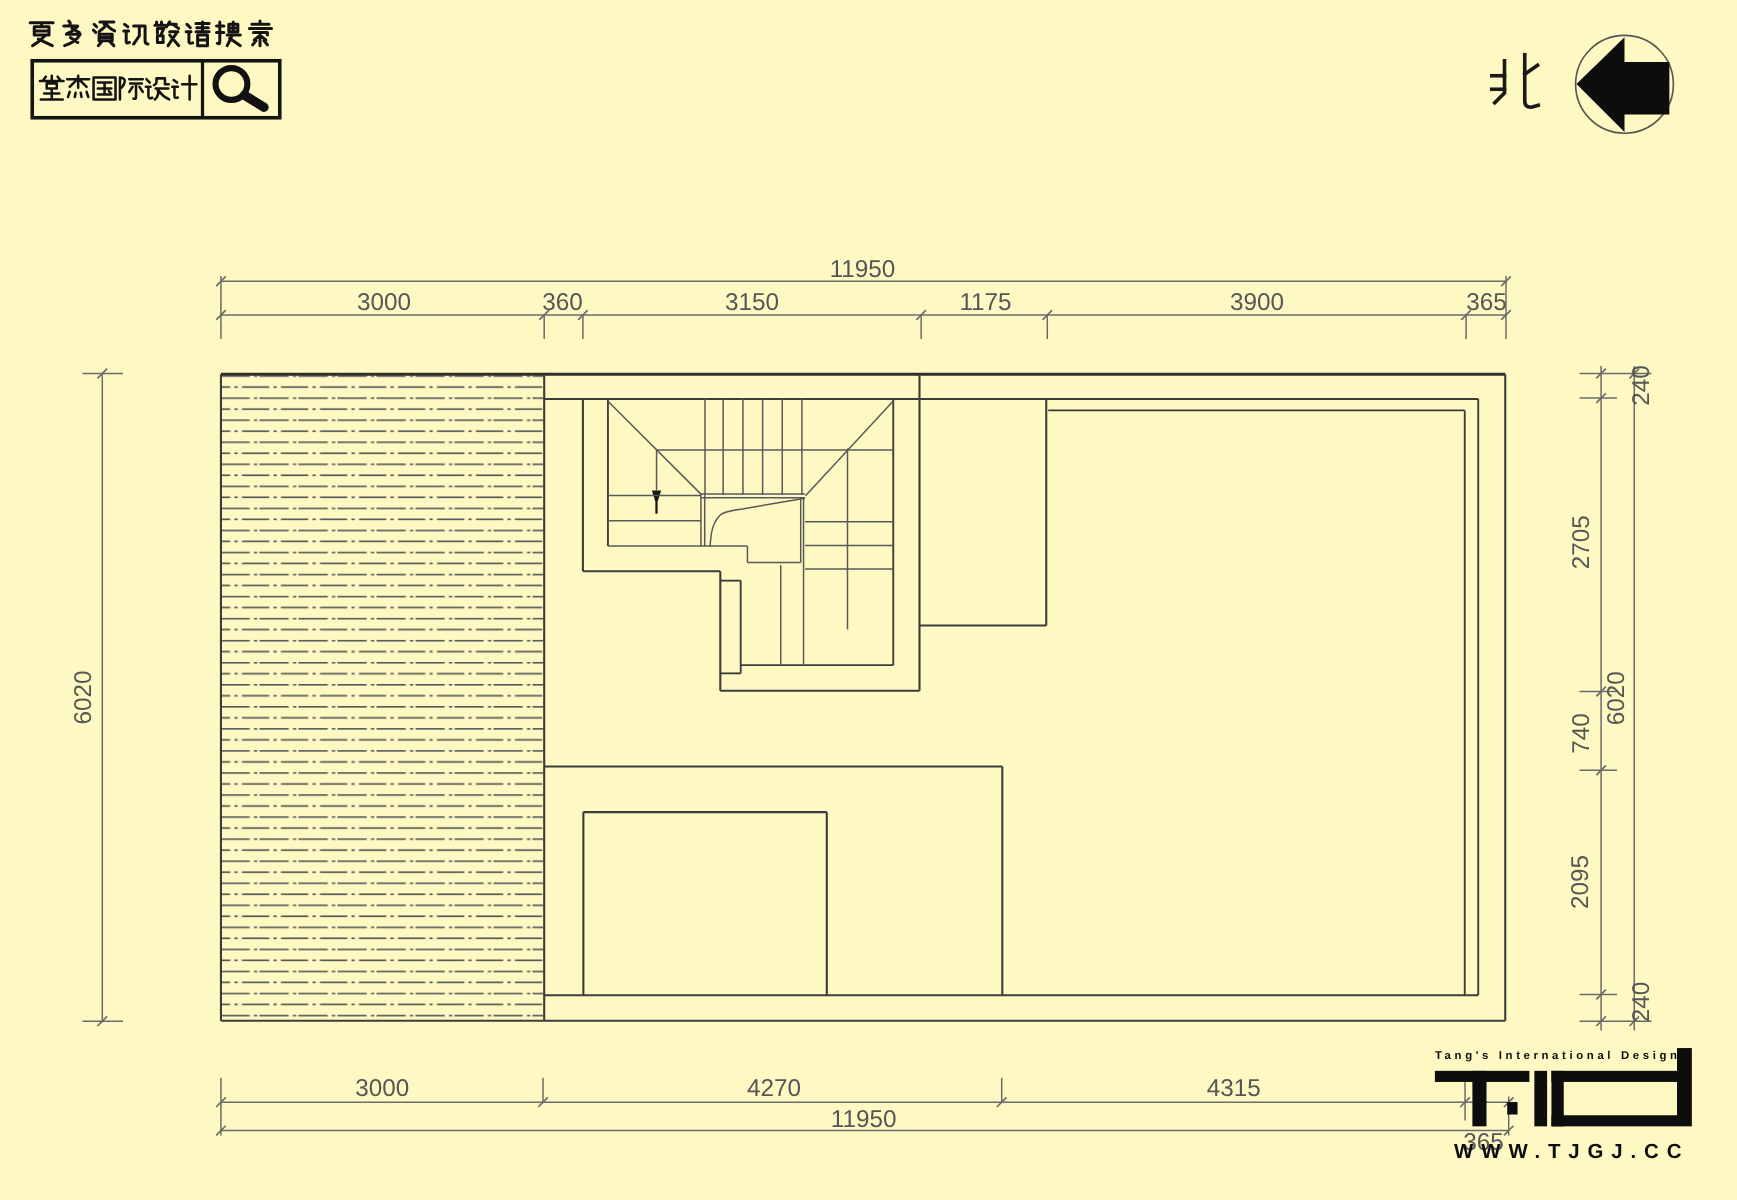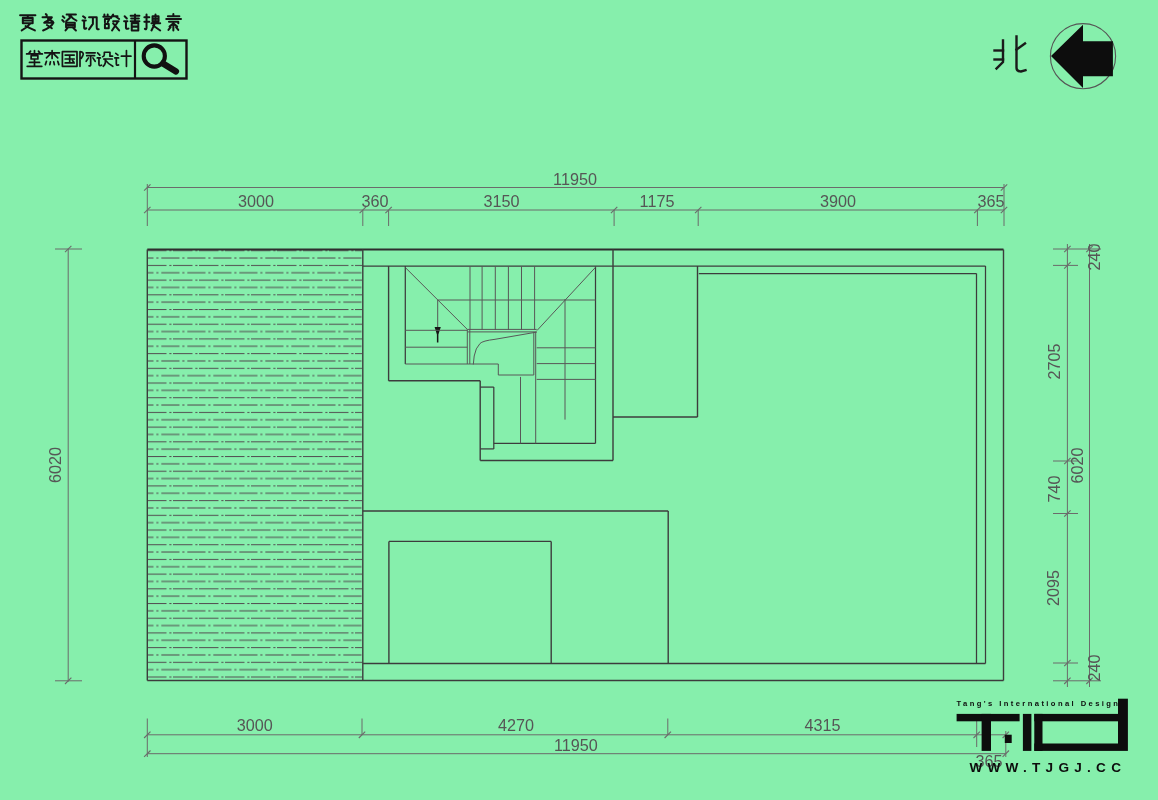--- a/index.html
+++ b/index.html
@@ -1,16 +1,16 @@
 <!DOCTYPE html>
 <html><head>
 <meta charset="utf-8">
 <style>
 html,body{margin:0;padding:0;background:#ffffff;}
-#page{position:relative;width:1158px;height:800px;background:#86efac;overflow:hidden;
+#page{position:relative;width:1158px;height:800px;background:#fef9c3;overflow:hidden;
 font-family:"Liberation Sans",sans-serif;}
 svg text{font-family:"Liberation Sans",sans-serif;}
 </style>
 </head>
 <body>
 <div id="page">
 <svg width="1158" height="800" viewBox="0 0 1158 800">
 <defs>
 <pattern id="hatch" x="147" y="250.2" width="26" height="14.7" patternUnits="userSpaceOnUse">
 <line x1="0" y1="0.5" x2="19.5" y2="0.5" stroke="#545454" stroke-width="1.1"></line>

